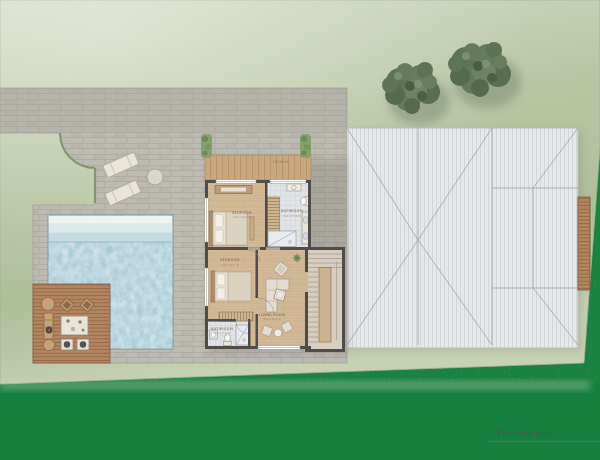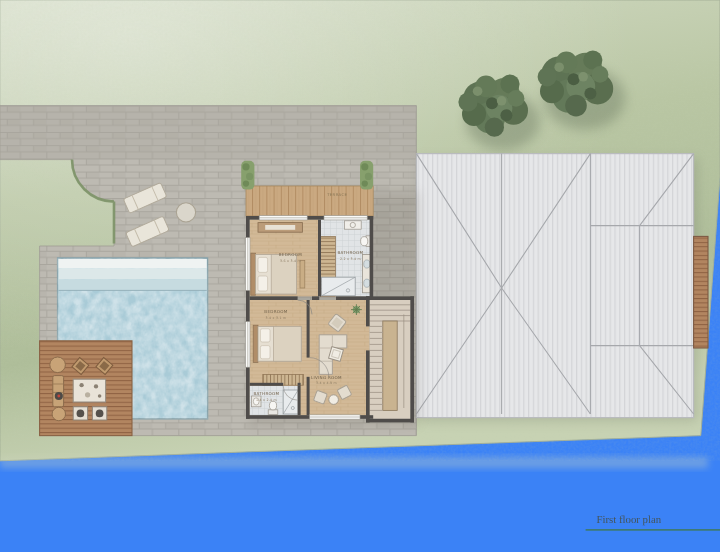--- a/index.html
+++ b/index.html
@@ -1,16 +1,16 @@
 <!DOCTYPE html>
 <html><head>
 <meta charset="utf-8">
 <style>
   html,body{margin:0;padding:0;background:#ffffff;}
-  #canvas{position:relative;width:600px;height:460px;background:#3b82f6;overflow:hidden;
+  #canvas{position:relative;width:600px;height:460px;background:#15803d;overflow:hidden;
           font-family:"DejaVu Sans",sans-serif;}
   svg{display:block;}
   text{user-select:none;}
   .room-label{font-family:"DejaVu Sans",sans-serif;font-size:3.4px;fill:#74644d;letter-spacing:.25px;text-anchor:middle;}
   .room-dims{font-family:"DejaVu Sans",sans-serif;font-size:2.7px;fill:#8c7c63;letter-spacing:.2px;text-anchor:middle;}
   .terrace-label{font-family:"DejaVu Sans",sans-serif;font-size:3.2px;fill:#8a7757;letter-spacing:.3px;text-anchor:middle;}
   .plan-title{font-family:"Liberation Serif","DejaVu Serif",serif;font-size:9px;fill:#44555c;}
 </style>
 </head>
 <body>

